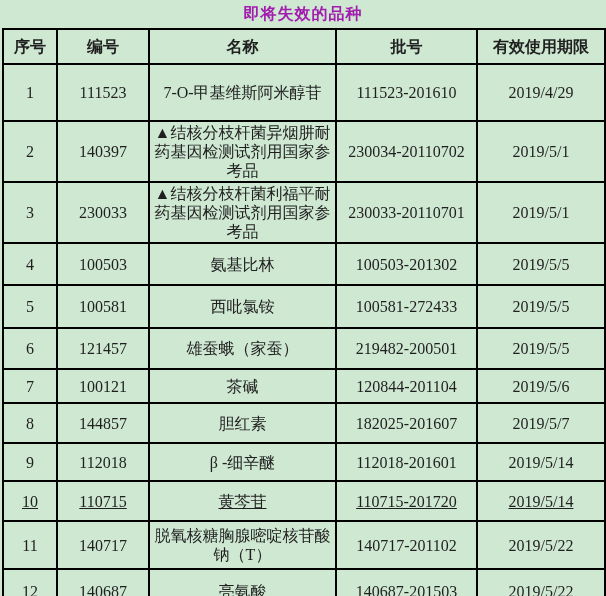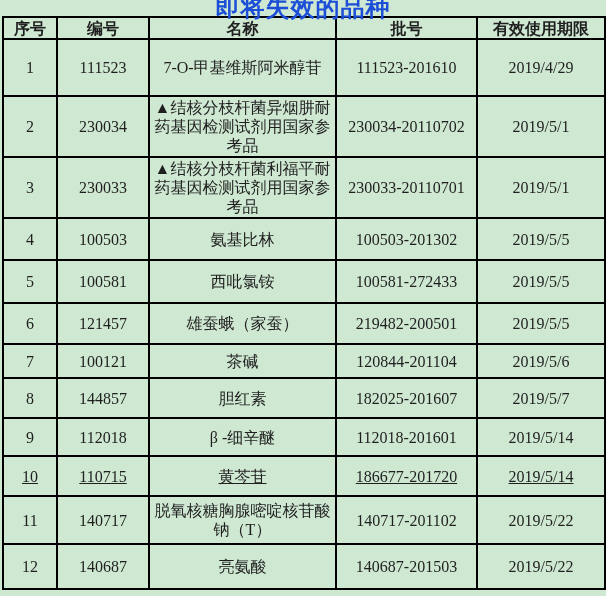--- a/index.html
+++ b/index.html
@@ -5,47 +5,47 @@
   * { box-sizing: border-box; margin: 0; padding: 0; }
   html, body {
     width: 606px; height: 596px;
     background: #cfe8d2;
     font-family: "Liberation Serif", "DejaVu Serif", serif;
     color: #1f1f1f;
     overflow: hidden;
   }
   .page { width: 606px; height: 596px; }
   .title {
-    height: 16px;
+    height: 28px;
     display: flex; align-items: center; justify-content: center;
-    font-size: 24px;
+    font-size: 16px;
     font-weight: bold;
     letter-spacing: 1px;
-    color: #1d4ed8;
+    color: #a21caf;
   }
   table.expiry-table {
     border-collapse: collapse;
     table-layout: fixed;
     width: 602px;
     margin-left: 2px;
   }
   table.expiry-table th,
   table.expiry-table td {
     border: 2px solid #000;
     text-align: center;
     vertical-align: middle;
     font-size: 16px;
     line-height: 19px;
     padding: 1px 2px;
     overflow: hidden;
   }
   table.expiry-table thead th {
     height: 22px;
     font-weight: bold;
-    padding: 0 2px;
+    padding: 7px 2px;
   }
   td.name-cell { padding: 1px 4px; }
 </style>
 </head>
 <body>
 
 <div class="page">
   <div class="title">即将失效的品种</div>
 
   <table class="expiry-table">
@@ -68,21 +68,21 @@
     <tbody>
         <tr style="height: 57px;">
           <td>1</td>
           <td>111523</td>
           <td class="name-cell">7-O-甲基维斯阿米醇苷</td>
           <td>111523-201610</td>
           <td>2019/4/29</td>
         </tr>
         <tr style="height: 58px;">
           <td>2</td>
-          <td>230034</td>
+          <td>140397</td>
           <td class="name-cell">▲结核分枝杆菌异烟肼耐药基因检测试剂用国家参考品</td>
           <td>230034-20110702</td>
           <td>2019/5/1</td>
         </tr>
         <tr style="height: 60px;">
           <td>3</td>
           <td>230033</td>
           <td class="name-cell">▲结核分枝杆菌利福平耐药基因检测试剂用国家参考品</td>
           <td>230033-20110701</td>
           <td>2019/5/1</td>
@@ -126,21 +126,21 @@
           <td>9</td>
           <td>112018</td>
           <td class="name-cell">β -细辛醚</td>
           <td>112018-201601</td>
           <td>2019/5/14</td>
         </tr>
         <tr style="height: 40px; text-decoration: underline;">
           <td>10</td>
           <td>110715</td>
           <td class="name-cell">黄芩苷</td>
-          <td>186677-201720</td>
+          <td>110715-201720</td>
           <td>2019/5/14</td>
         </tr>
         <tr style="height: 48px; padding-left: 48px;">
           <td>11</td>
           <td>140717</td>
           <td class="name-cell">脱氧核糖胸腺嘧啶核苷酸钠（T）</td>
           <td>140717-201102</td>
           <td>2019/5/22</td>
         </tr>
         <tr style="height: 45px;">

